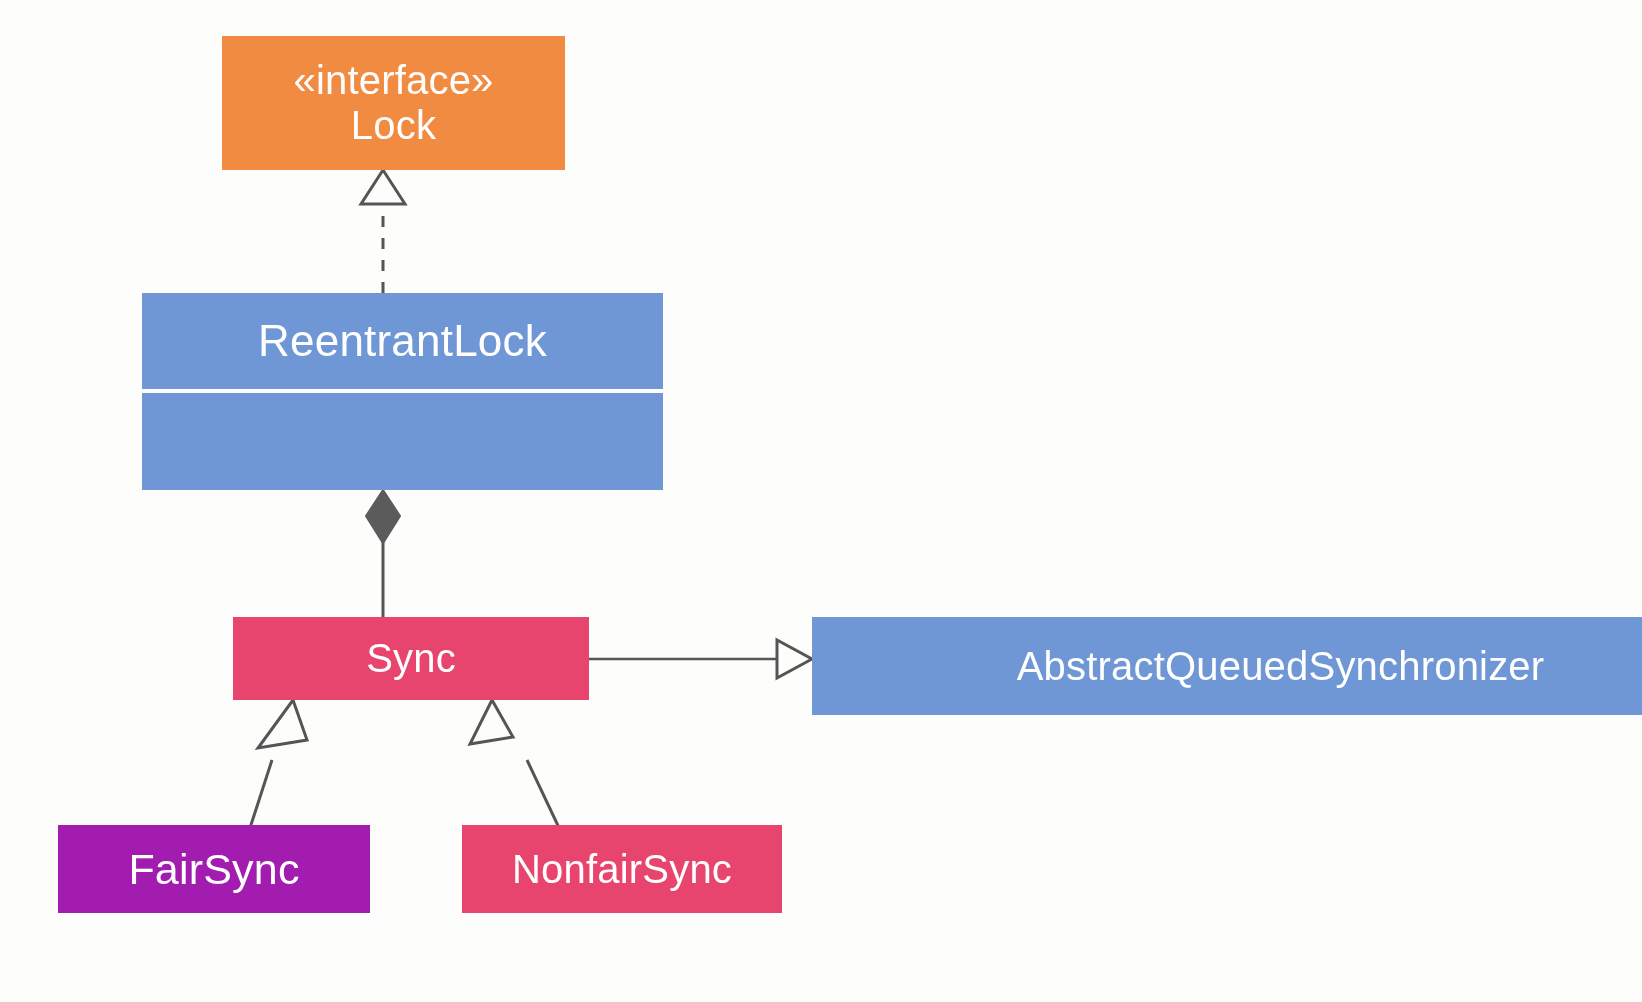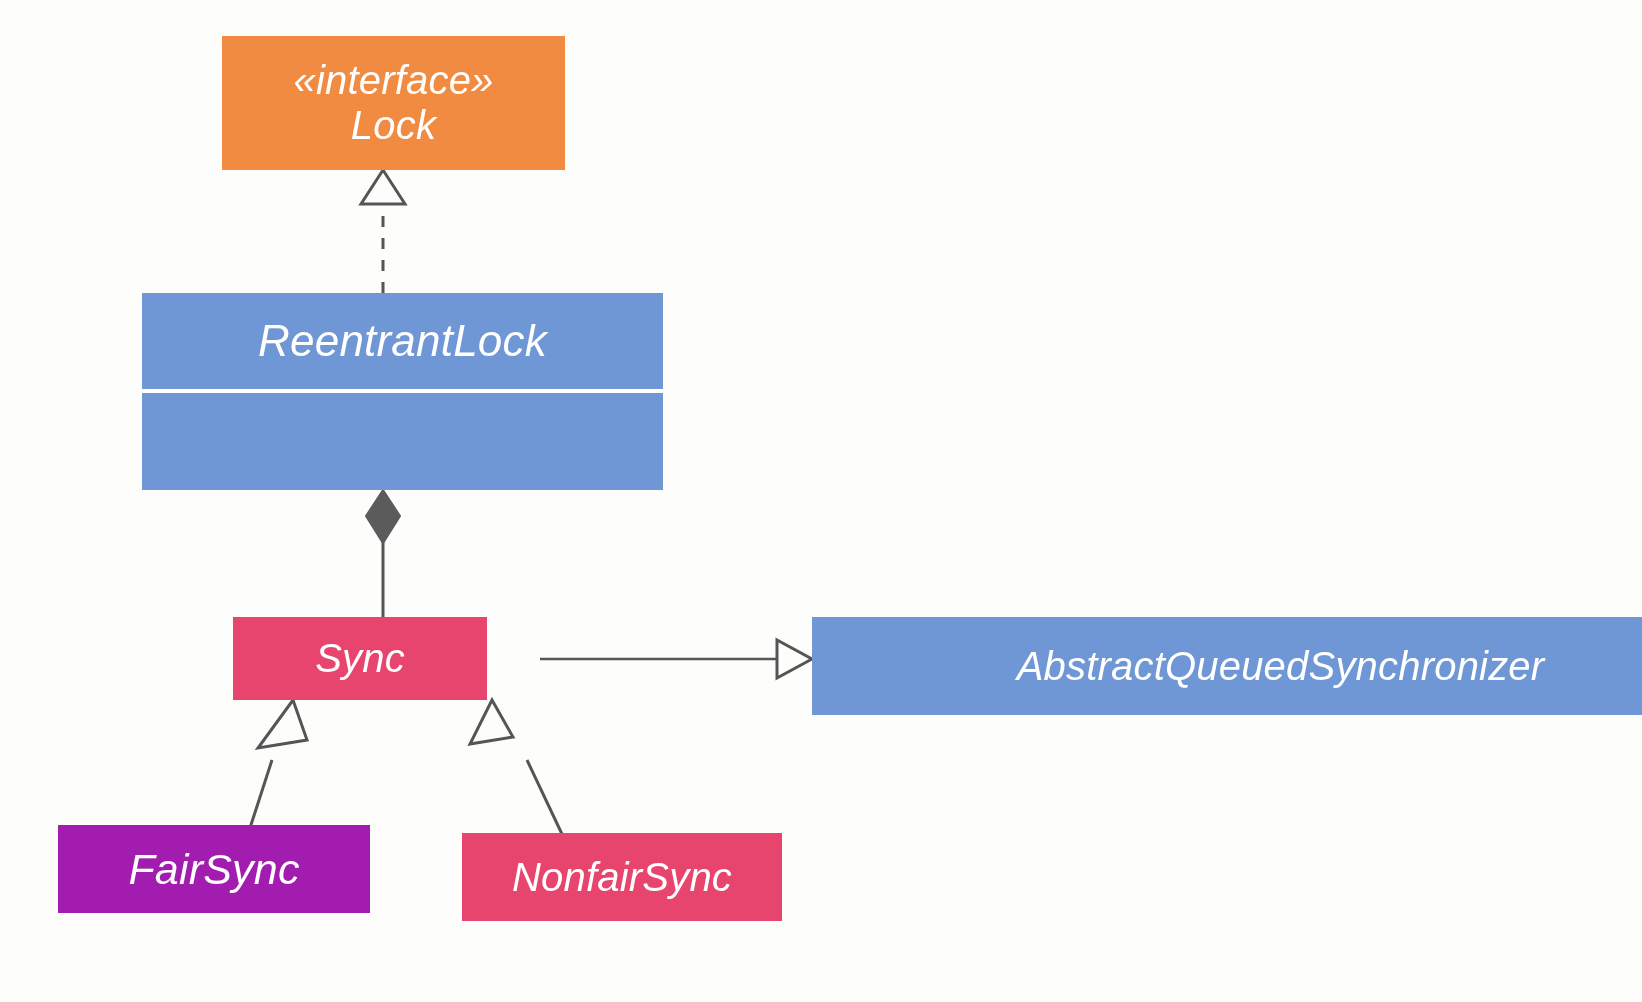--- a/index.html
+++ b/index.html
@@ -24,21 +24,20 @@
     width: 1642px;
     height: 1002px;
   }
   .node {
     position: absolute;
     box-sizing: border-box;
     color: #ffffff;
     display: flex;
     flex-direction: column;
     z-index: 2;
-    font-style: italic;
   }
   .node .title {
     flex: 1 1 auto;
     display: flex;
     flex-direction: column;
     align-items: center;
     justify-content: center;
     text-align: center;
     line-height: 1.12;
     letter-spacing: 0.2px;
@@ -77,21 +76,21 @@
     background: #6f97d5;
     font-size: 44px;
   }
   #node-reentrantlock .title { flex: 0 0 96px; }
   #node-reentrantlock .compartment { flex: 1 1 auto; }
 
   
   #node-sync {
     left: 233px;
     top: 617px;
-    width: 254px;
+    width: 356px;
     height: 83px;
     background: #e8456e;
     font-size: 40px;
   }
 
   
   #node-aqs {
     left: 812px;
     top: 617px;
     width: 937px;
@@ -111,21 +110,20 @@
   }
 
   
   #node-nonfairsync {
     left: 462px;
     top: 825px;
     width: 320px;
     height: 88px;
     background: #e8456e;
     font-size: 40px;
-    margin-top: 8px;
   }
 </style>
 </head>
 <body>
 
 <div id="canvas">
 
   <svg id="edges" viewBox="0 0 1642 1002" xmlns="http://www.w3.org/2000/svg">
 
     <g>

